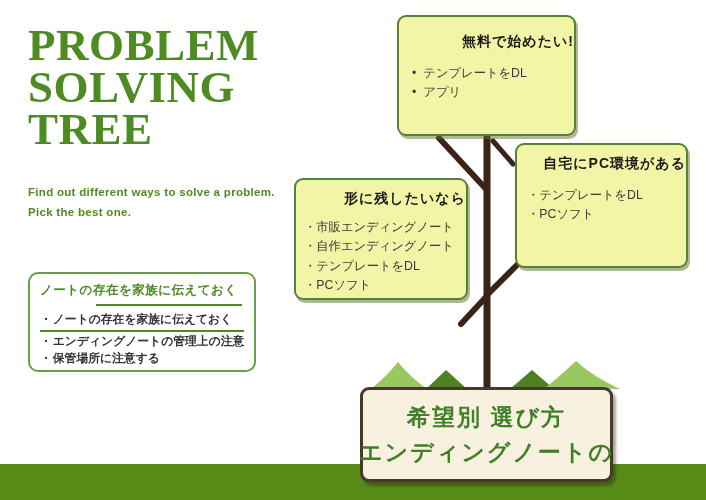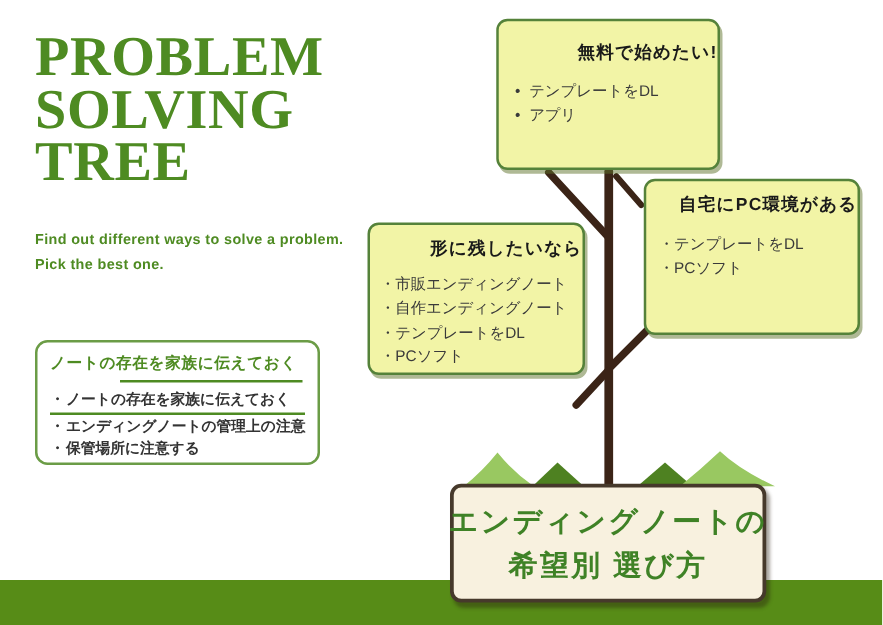--- a/index.html
+++ b/index.html
@@ -167,17 +167,17 @@
       <div class="box-item">
         <span class="blt">・</span><span>テンプレートをDL</span>
       </div>
       <div class="box-item">
         <span class="blt">・</span><span>PCソフト</span>
       </div>
     </div>
   </div>
 
   <div class="root-box">
+    <div class="root-line">希望別 選び方</div>
     <div class="root-line">エンディングノートの</div>
-    <div class="root-line">希望別 選び方</div>
   </div>
 
 </div>
 
 </body></html>

